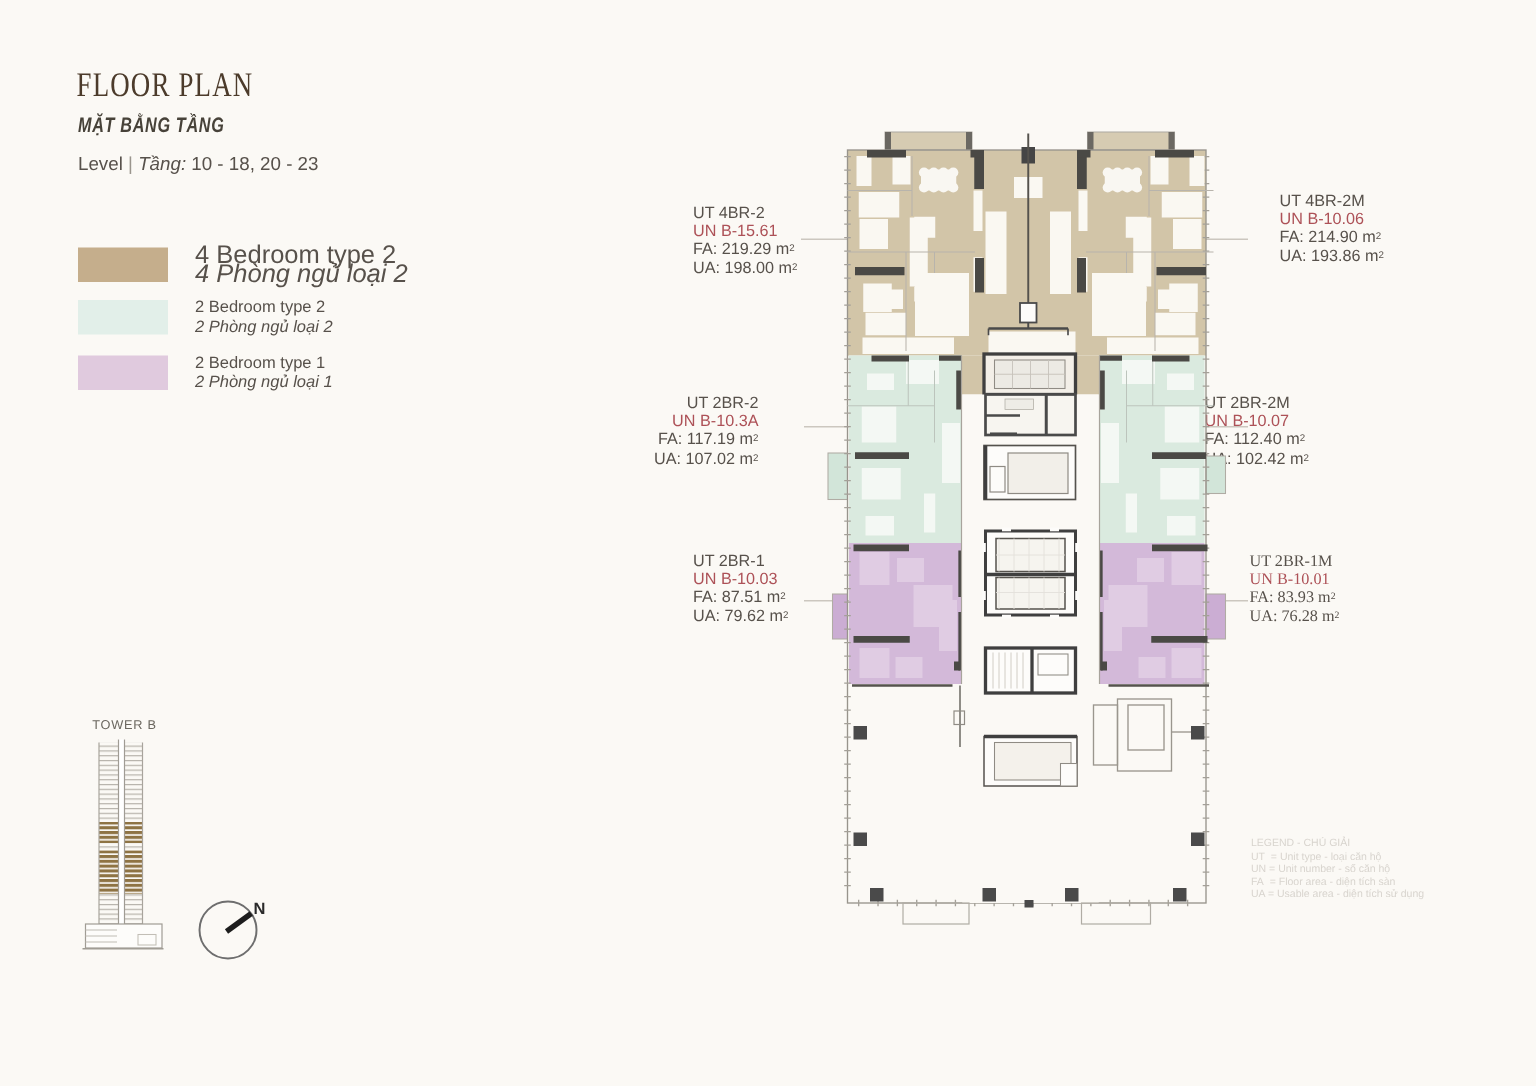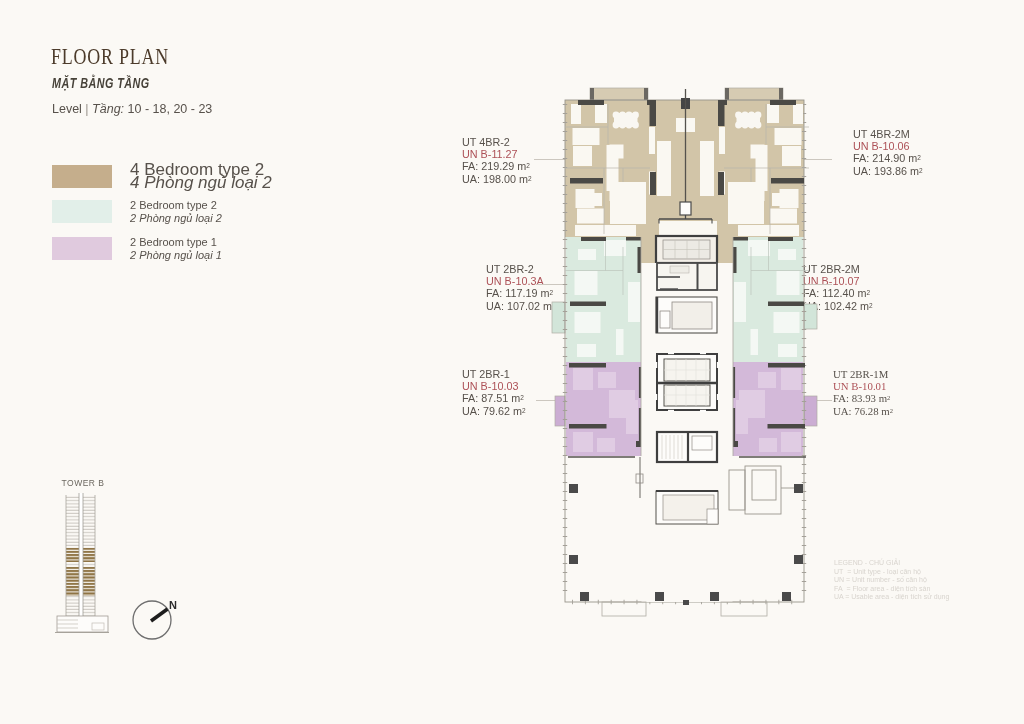--- a/index.html
+++ b/index.html
@@ -50,22 +50,22 @@
   <rect x="42" y="133" width="12" height="7" fill="none" stroke="#c2beb6" stroke-width="0.7"></rect>
   <line x1="5" y1="142.5" x2="59" y2="142.5" stroke="#a09c94" stroke-width="0.9"></line>
 </svg>
 
 <svg class="abs" style="left:128px;top:595px;" width="56" height="50" viewBox="0 0 56 50">
   <circle cx="24" cy="25" r="19" fill="none" stroke="#6e6e6e" stroke-width="1.3"></circle>
   <line x1="23" y1="26" x2="39.5" y2="14" stroke="#1d1d1d" stroke-width="3.6"></line>
   <text x="41" y="14" font-family="Liberation Sans,sans-serif" font-size="11" font-weight="bold" fill="#2a2a2a">N</text>
 </svg>
 
-<div class="abs lbl" style="left:462px;top:137px;">UT 4BR-2<br><span class="un">UN B-11.27</span><br>FA: 219.29 m<sup>2</sup><br>UA: 198.00 m<sup>2</sup></div>
-<div class="abs lbl" style="left:486px;top:264px;">UT 2BR-2<br><span class="un">UN B-10.3A</span><br>FA: 117.19 m<sup>2</sup><br>UA: 107.02 m<sup>2</sup></div>
+<div class="abs lbl" style="left:462px;top:137px;">UT 4BR-2<br><span class="un">UN B-15.61</span><br>FA: 219.29 m<sup>2</sup><br>UA: 198.00 m<sup>2</sup></div>
+<div class="abs lbl" style="left:436px;top:264px;text-align:right;">UT 2BR-2<br><span class="un">UN B-10.3A</span><br>FA: 117.19 m<sup>2</sup><br>UA: 107.02 m<sup>2</sup></div>
 <div class="abs lbl" style="left:462px;top:369px;">UT 2BR-1<br><span class="un">UN B-10.03</span><br>FA: 87.51 m<sup>2</sup><br>UA: 79.62 m<sup>2</sup></div>
 
 <div class="abs lbl" style="left:833px;top:129px;margin-left:20px;">UT 4BR-2M<br><span class="un">UN B-10.06</span><br>FA: 214.90 m<sup>2</sup><br>UA: 193.86 m<sup>2</sup></div>
 <div class="abs lbl" style="left:803px;top:264px;">UT 2BR-2M<br><span class="un">UN B-10.07</span><br>FA: 112.40 m<sup>2</sup><br>UA: 102.42 m<sup>2</sup></div>
 <div class="abs lbl" style="left:833px;top:369px;font-family:Liberation Serif, serif;">UT 2BR-1M<br><span class="un">UN B-10.01</span><br>FA: 83.93 m<sup>2</sup><br>UA: 76.28 m<sup>2</sup></div>
 
 <div class="abs" style="left:534px;top:159px;width:32px;height:1px;background:#ccc7bf;"></div>
 <div class="abs" style="left:804px;top:159px;width:28px;height:1px;background:#ccc7bf;"></div>
 <div class="abs" style="left:536px;top:284px;width:30px;height:1px;background:#ccc7bf;"></div>
 <div class="abs" style="left:804px;top:284px;width:28px;height:1px;background:#ccc7bf;"></div>

